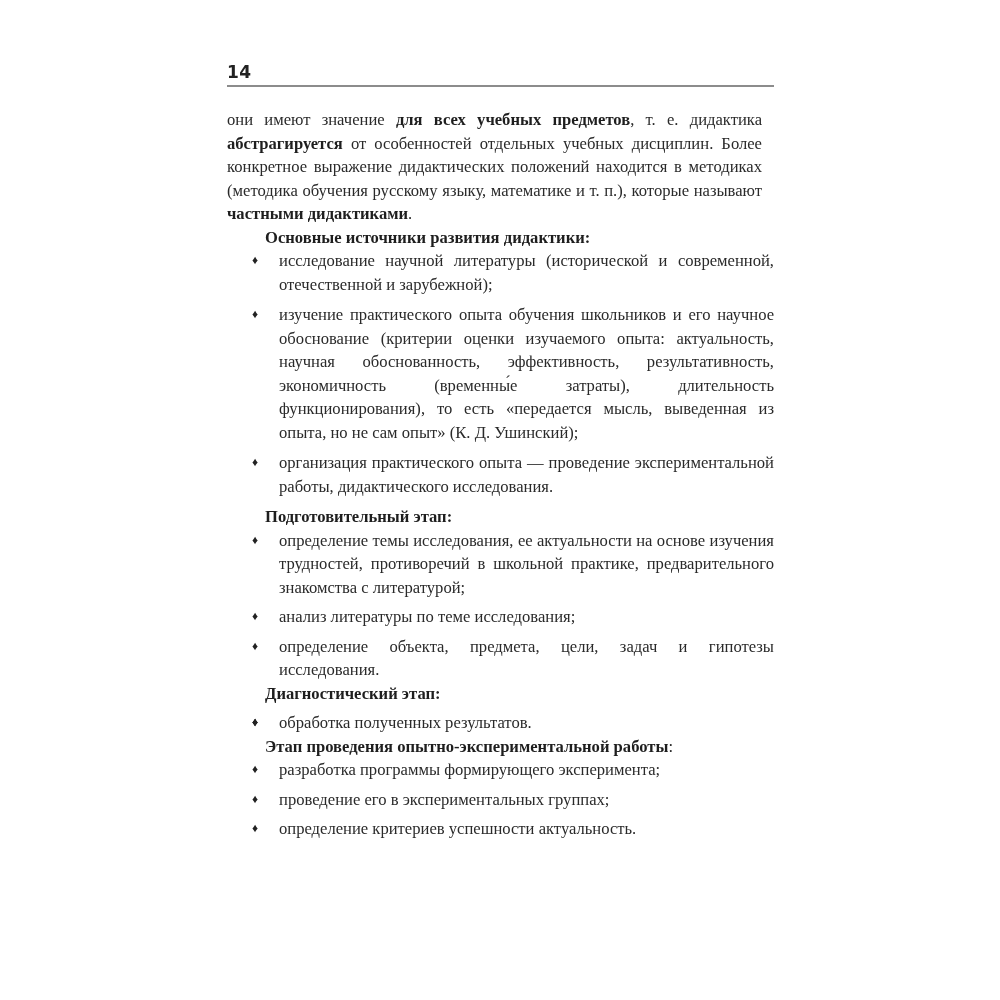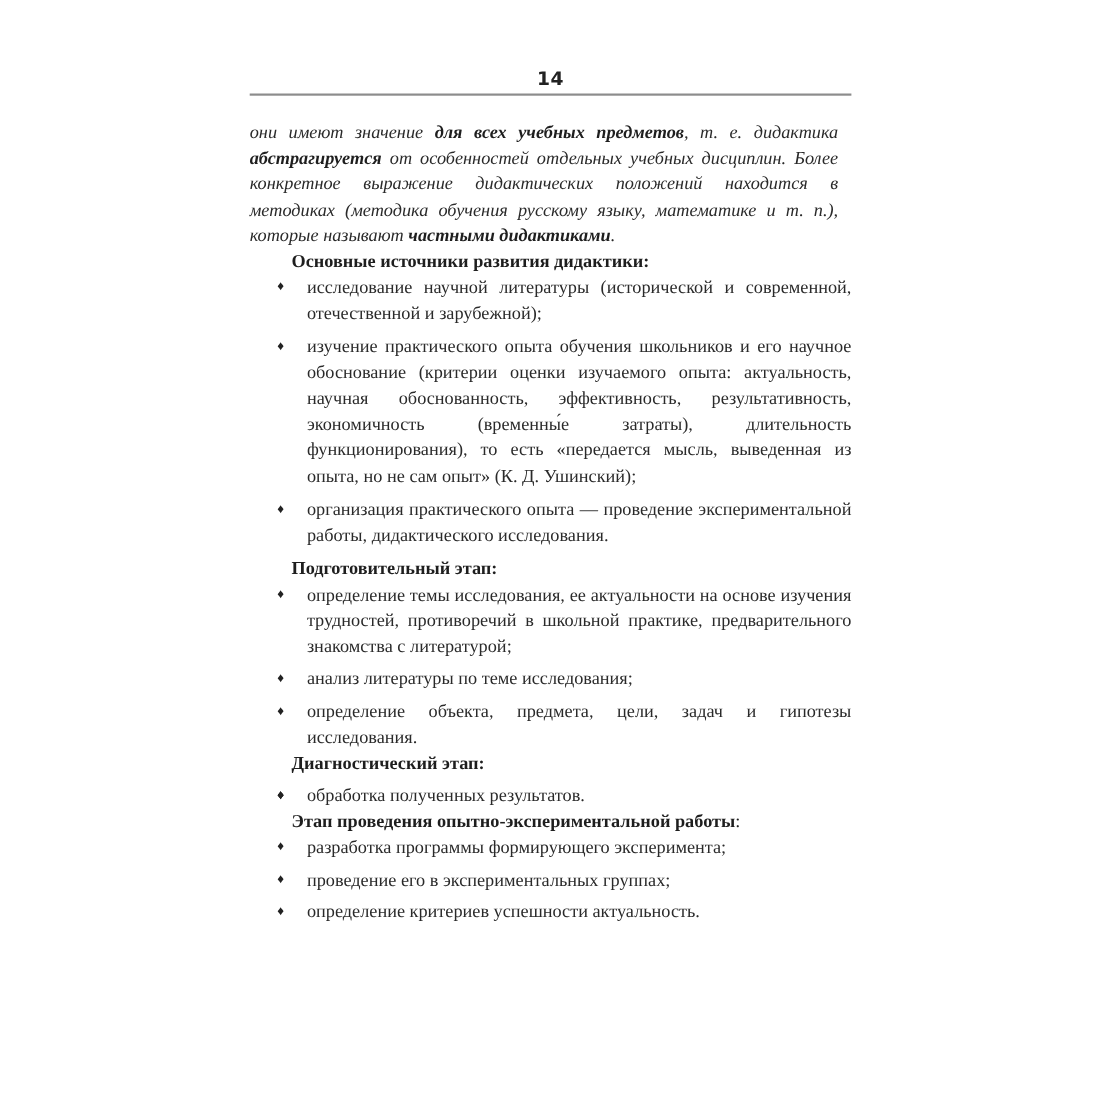--- a/index.html
+++ b/index.html
@@ -3,29 +3,29 @@
   <meta charset="utf-8">
   <style>
     html, body { margin: 0; padding: 0; background: #ffffff; }
     body { width: 1000px; height: 1000px; position: relative; overflow: hidden; }
     .page {
       position: absolute; left: 227px; top: 56px; width: 547px;
       font-family: "Liberation Serif", "DejaVu Serif", serif;
       color: #2a2a2a;
     }
     .running-head {
-      display: flex; justify-content: center; align-items: flex-end;
+      display: flex; justify-content: space-between; align-items: flex-end;
       height: 26px; padding-bottom: 3px;
       border-bottom: 2px solid #8c8c8c;
       font-family: "DejaVu Sans", "Liberation Sans", sans-serif;
     }
     .page-num { font-weight: bold; font-size: 17px; color: #222; letter-spacing: 0.5px; }
     .book-title { font-size: 14.5px; color: #333; letter-spacing: -0.2px; }
     .body-text { font-size: 16.6px; line-height: 23.5px; text-align: justify; }
-    .para { margin: 21px 12px 0 0; font-style: italic; }
+    .para { margin: 21px 12px 0 0; }
     .b { font-weight: bold; color: #1e1e1e; }
     .subhead { font-weight: bold; color: #1e1e1e; margin-left: 38px; font-size: 16.6px; line-height: 23.5px; }
     ul.bullets { list-style: none; margin: 0; padding: 0; }
     ul.bullets li {
       position: relative; padding-left: 52px; font-size: 16.6px; line-height: 23.5px;
       text-align: justify; margin-bottom: 7px;
     }
     ul.bullets.tight li { margin-bottom: 6px; }
     .bullet {
       position: absolute; left: 25px; top: 0; font-size: 12px; color: #222;

